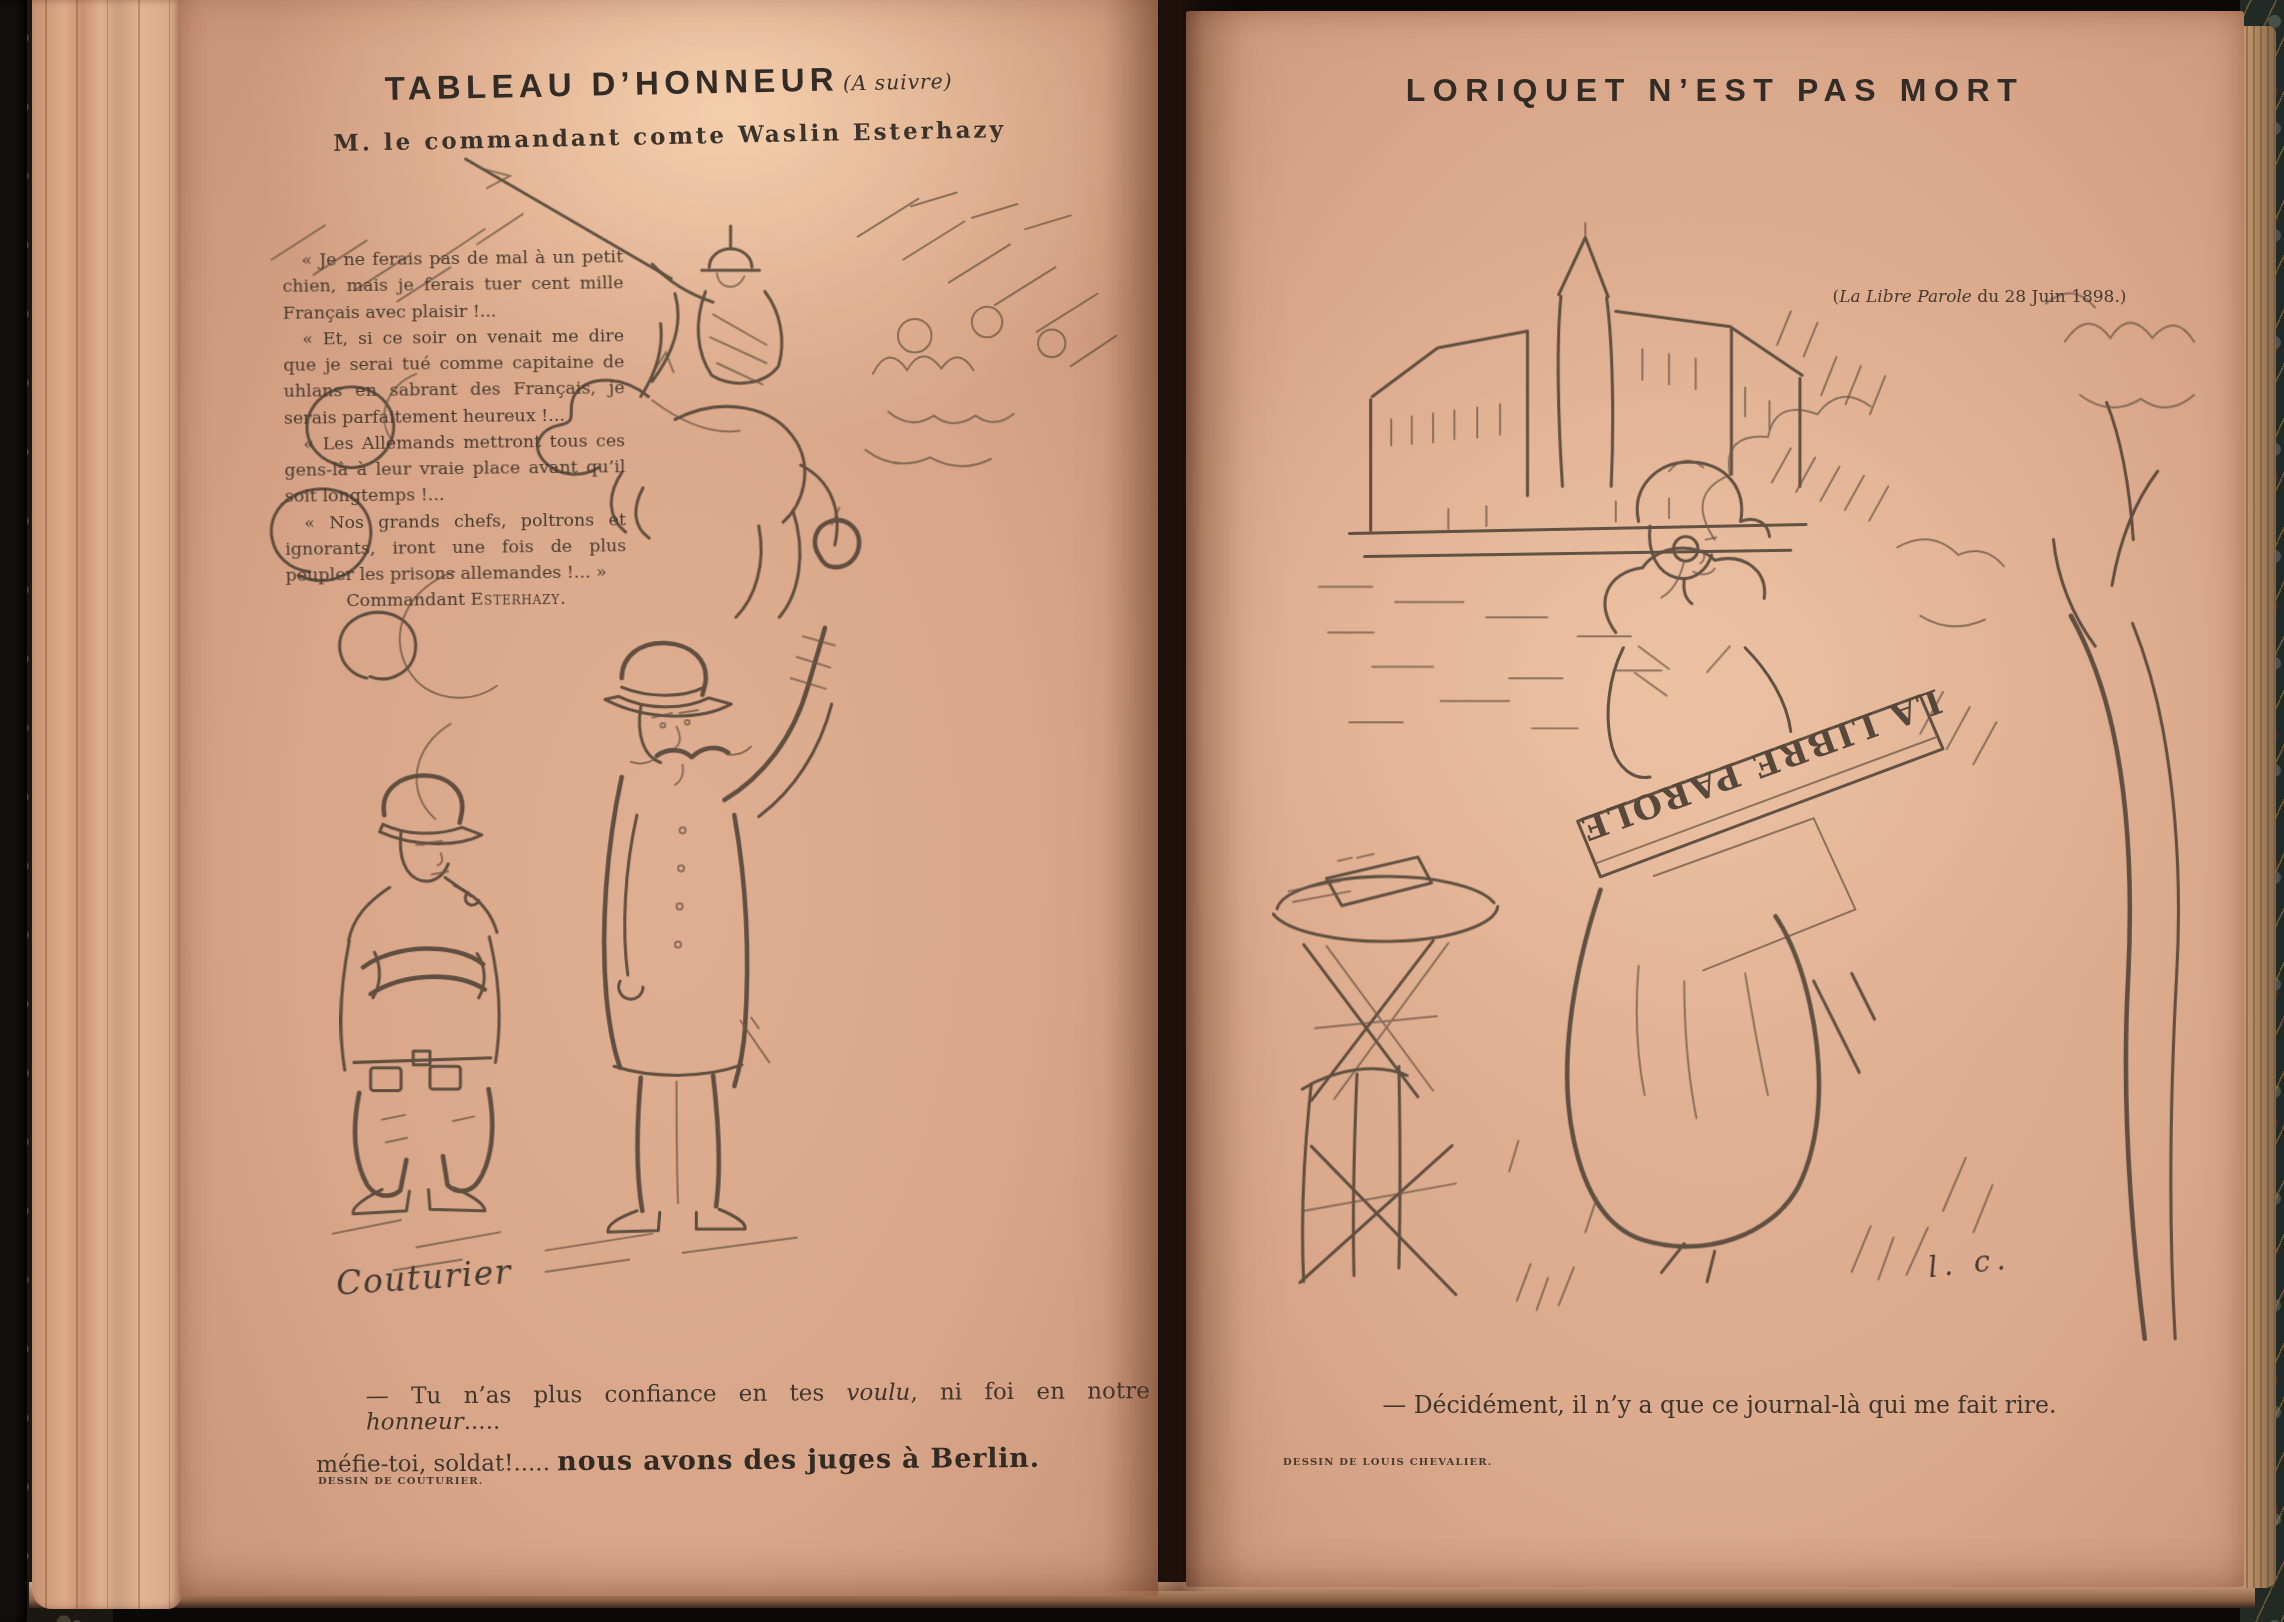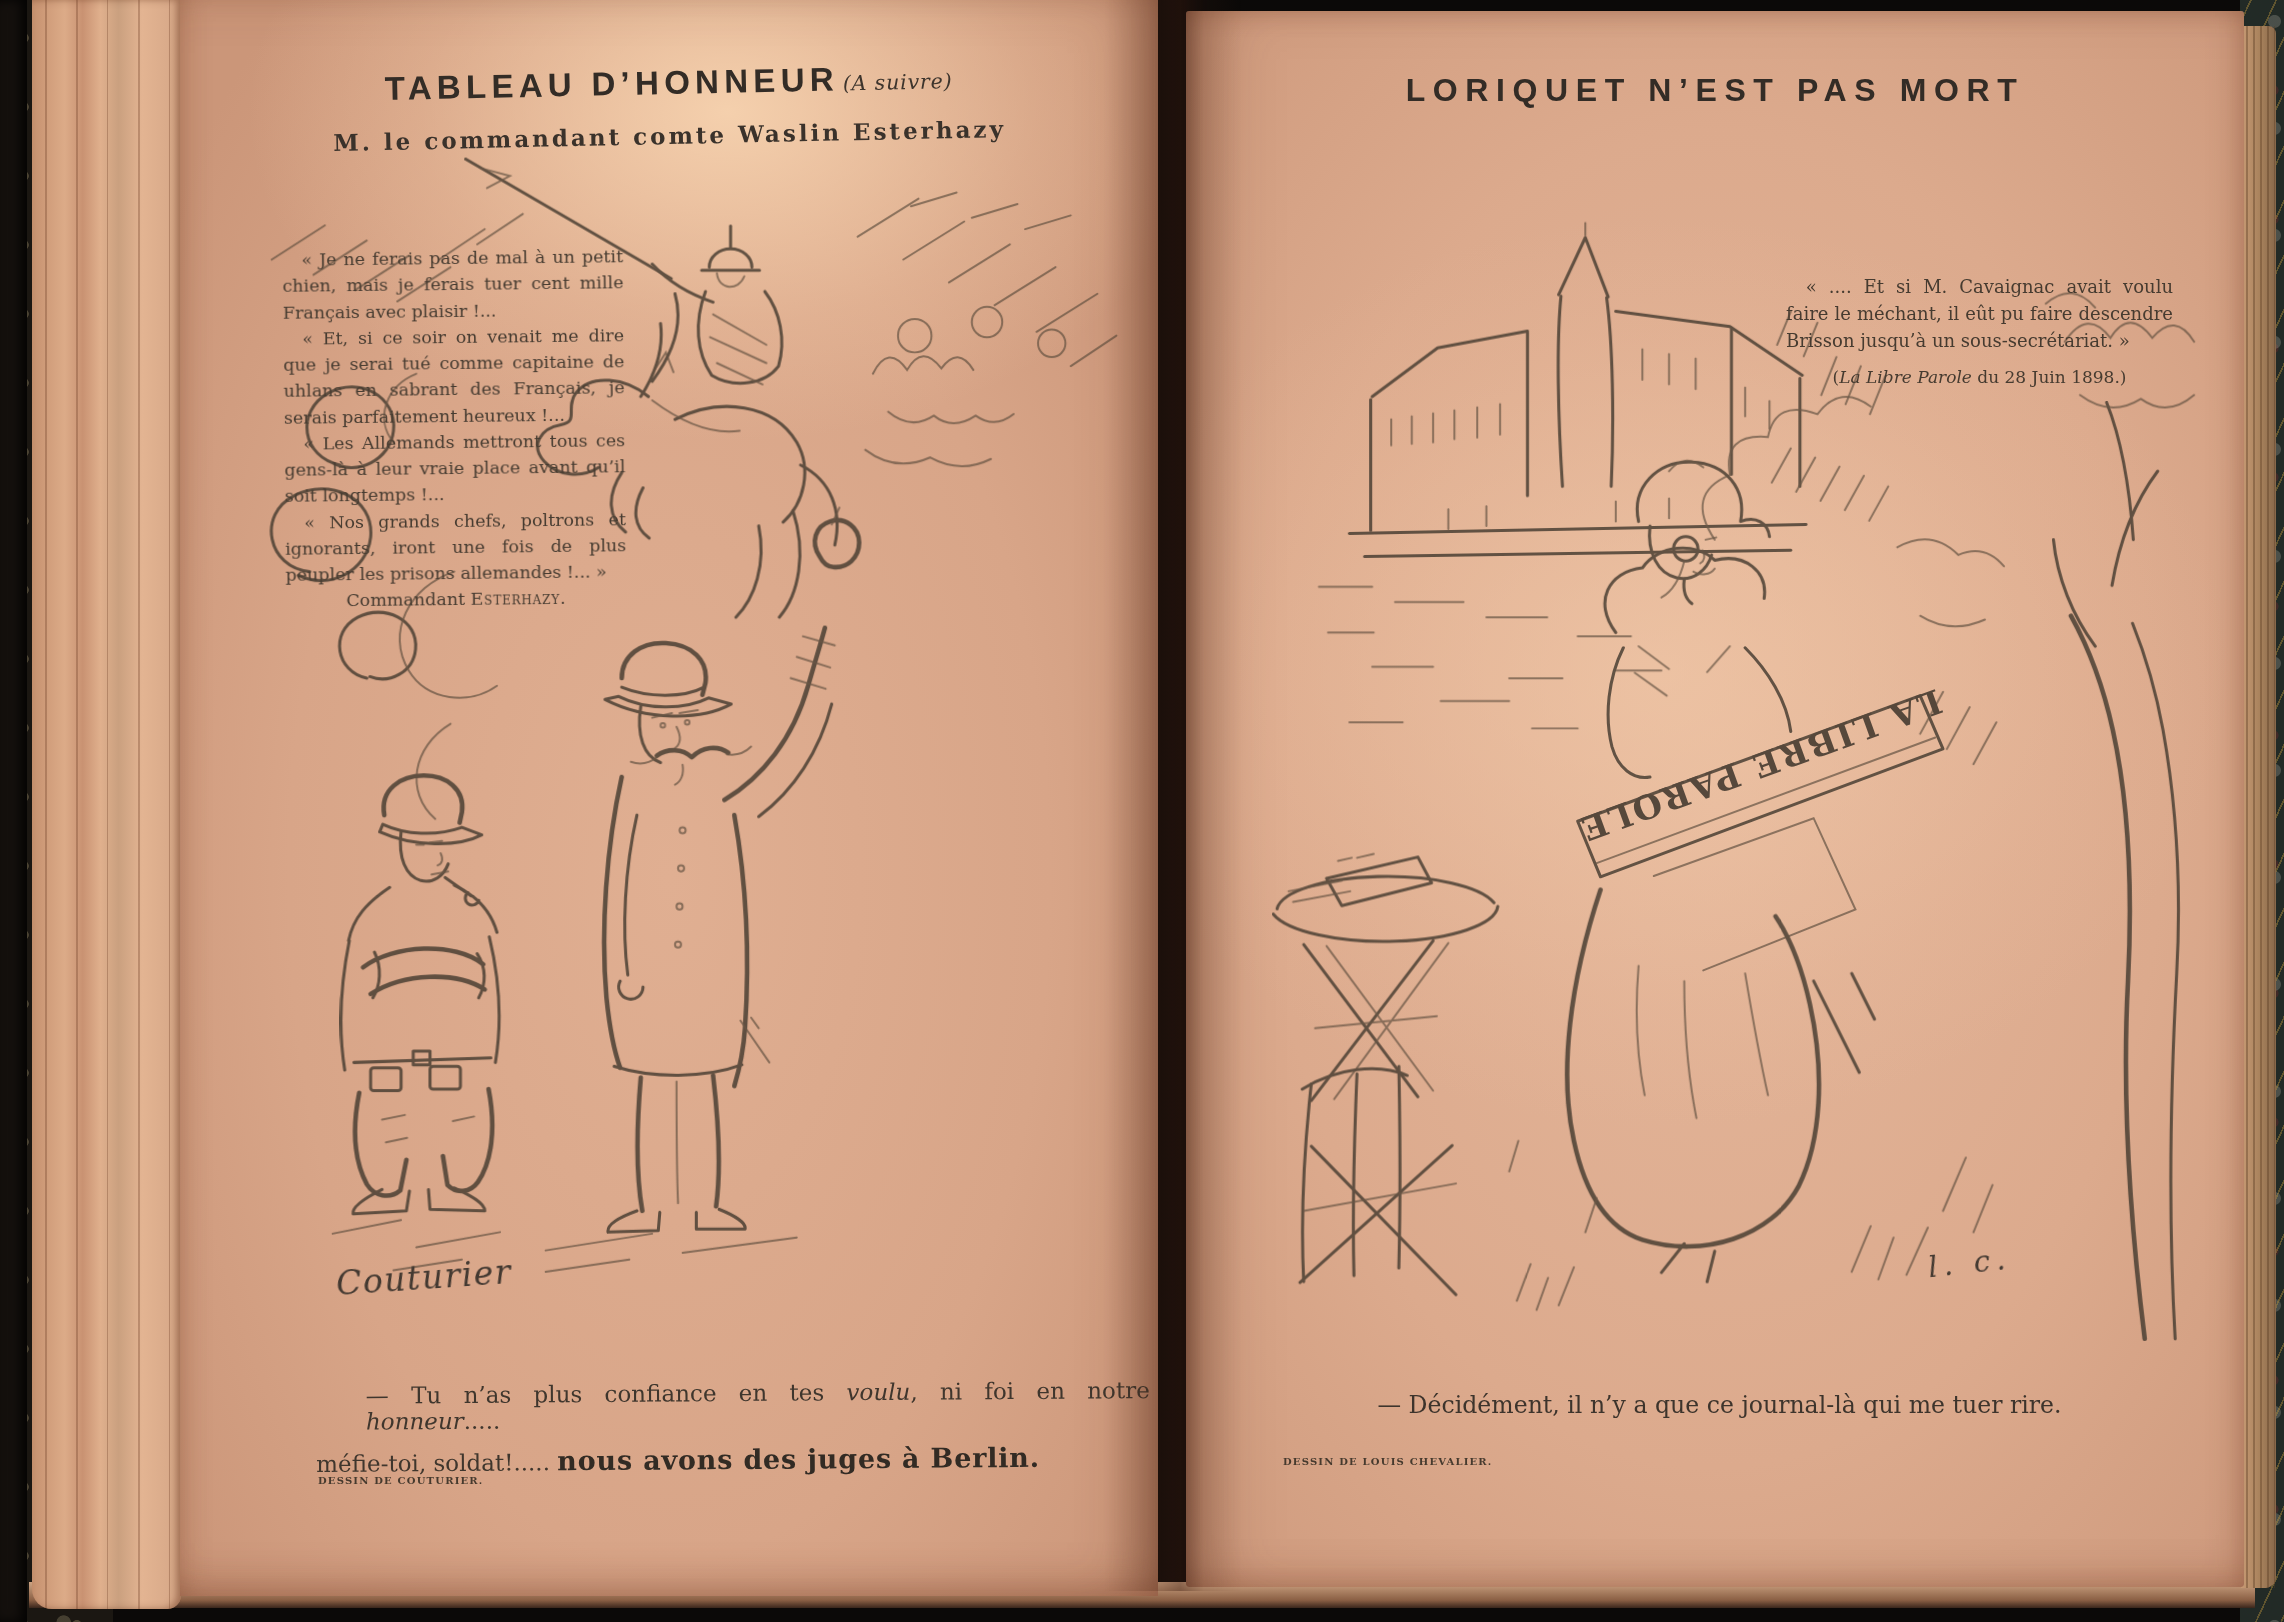--- a/index.html
+++ b/index.html
@@ -297,26 +297,25 @@
           <path class="sk" d="M55,1396 l200,-180 M70,1217 l190,195"></path>
           <path class="sk2" d="M60,1302 l200,-36"></path>
         </g>
         <g>
           <path class="sk2" d="M340,1420 l18,-48 M366,1432 l15,-42 M395,1426 l20,-50 M780,1382 l25,-60 M815,1392 l20,-55 M852,1386 l28,-62 M900,1302 l30,-70 M940,1330 l25,-62 M430,1330 l15,-45 M330,1250 l12,-40"></path>
         </g>
       </g>
     </svg>
 
     <div class="rp-quote">
-      <p style="margin:0;text-indent:1.1em;">« .... Et si M. Cavaignac avait voulu faire le méchant, il eût pu faire descendre Brisson jusqu’à un sous-secrétariat. »</p>
       <div class="rp-source"><span>(</span><i>La Libre Parole</i><span> du 28 Juin 1898.)</span></div>
     </div>
 
     <div class="artist-sig sig-lc">l. c.</div>
 
-    <div class="rp-caption">— Décidément, il n’y a que ce journal-là qui me tuer rire.</div>
+    <div class="rp-caption">— Décidément, il n’y a que ce journal-là qui me fait rire.</div>
 
     <div class="credit rp-credit">DESSIN DE LOUIS CHEVALIER.</div>
   </div>
 
   <div class="gutter"></div>
 </div>
 
 
 </body></html>

